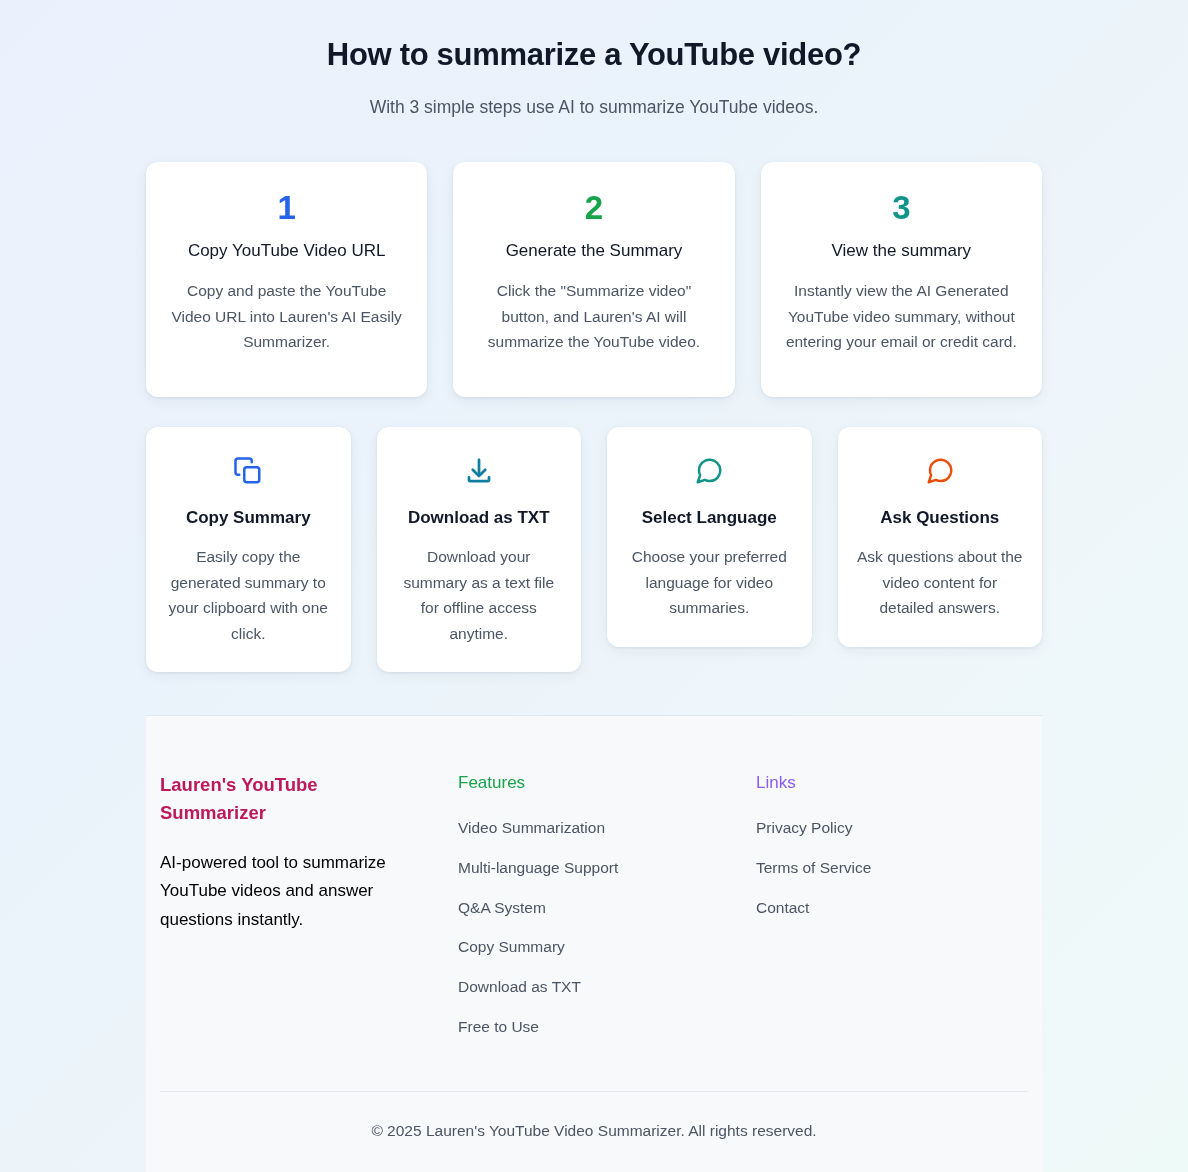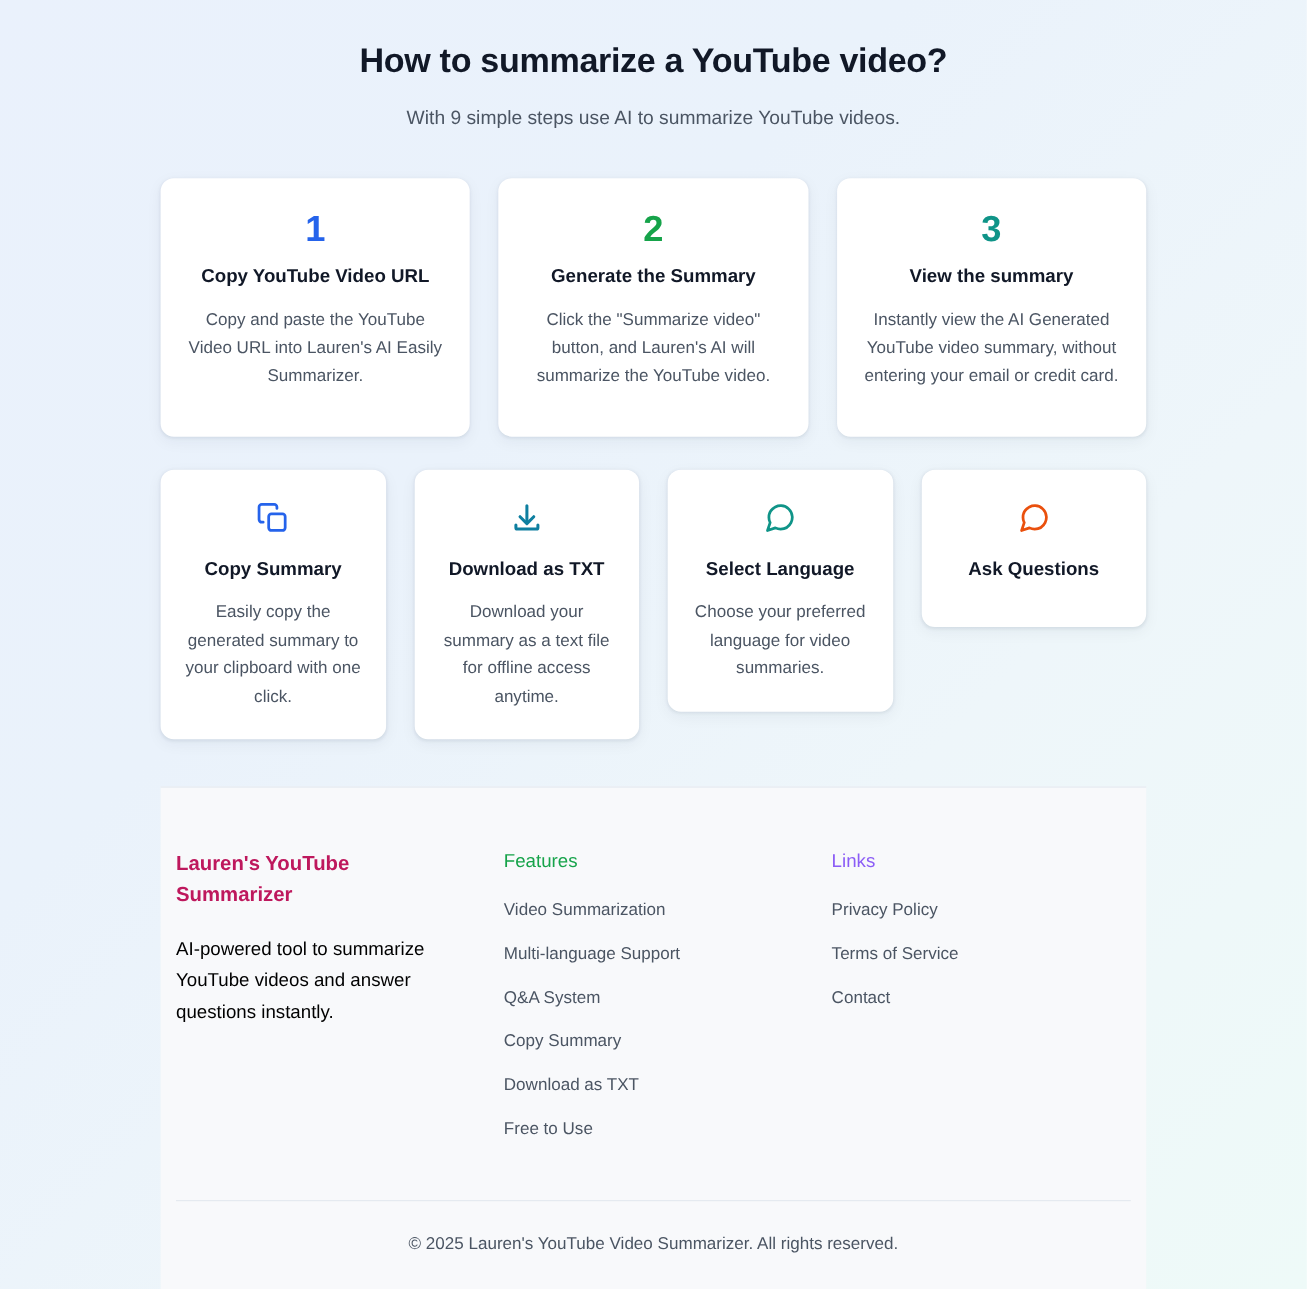--- a/index.html
+++ b/index.html
@@ -70,21 +70,21 @@
     font-size: 33px;
     font-weight: bold;
     line-height: 1.2;
     margin-bottom: 12px;
   }
   .step-number.c-blue  { color: #2563eb; }
   .step-number.c-green { color: #16a34a; }
   .step-number.c-teal  { color: #0f9488; }
   .step-title {
     font-size: 17px;
-    font-weight: bold;
+    font-weight: normal;
     color: #111827;
     margin-bottom: 16px;
     line-height: 1.3;
   }
   .step-desc {
     font-size: 15.5px;
     color: #4b5563;
     line-height: 1.65;
     max-width: 250px;
     margin: 0 auto;
@@ -183,21 +183,21 @@
     line-height: 1.4;
   }
 </style>
 </head>
 <body>
 
 <div class="page">
 
   <div class="header">
     <h1 class="page-title">How to summarize a YouTube video?</h1>
-    <p class="page-subtitle">With 9 simple steps use AI to summarize YouTube videos.</p>
+    <p class="page-subtitle">With 3 simple steps use AI to summarize YouTube videos.</p>
   </div>
 
   <div class="wrap">
 
     <div class="steps">
 
       <div class="step-card">
         <div class="step-number c-blue">1</div>
         <div class="step-title">Copy YouTube Video URL</div>
         <div class="step-desc">Copy and paste the YouTube Video URL into Lauren's AI Easily Summarizer.</div>
@@ -252,20 +252,21 @@
         <div class="feature-desc">Choose your preferred language for video summaries.</div>
       </div>
 
       <div class="feature-card">
         <div class="feature-icon">
           <svg width="30" height="30" viewBox="0 0 24 24" fill="none" stroke="#ea500d" stroke-width="2" stroke-linecap="round" stroke-linejoin="round">
             <path d="M21 11.5a8.38 8.38 0 0 1-.9 3.8 8.5 8.5 0 0 1-7.6 4.7 8.38 8.38 0 0 1-3.8-.9L3 21l1.9-5.7a8.38 8.38 0 0 1-.9-3.8 8.5 8.5 0 0 1 4.7-7.6 8.38 8.38 0 0 1 3.8-.9h.5a8.48 8.48 0 0 1 8 8v.5z"></path>
           </svg>
         </div>
         <div class="feature-title">Ask Questions</div>
+        <div class="feature-desc">Ask questions about the video content for detailed answers.</div>
       </div>
 
     </div>
   </div>
 
   <div class="footer">
     <div class="footer-cols">
 
       <div>
         <div class="footer-brand-title">Lauren's YouTube Summarizer</div>

